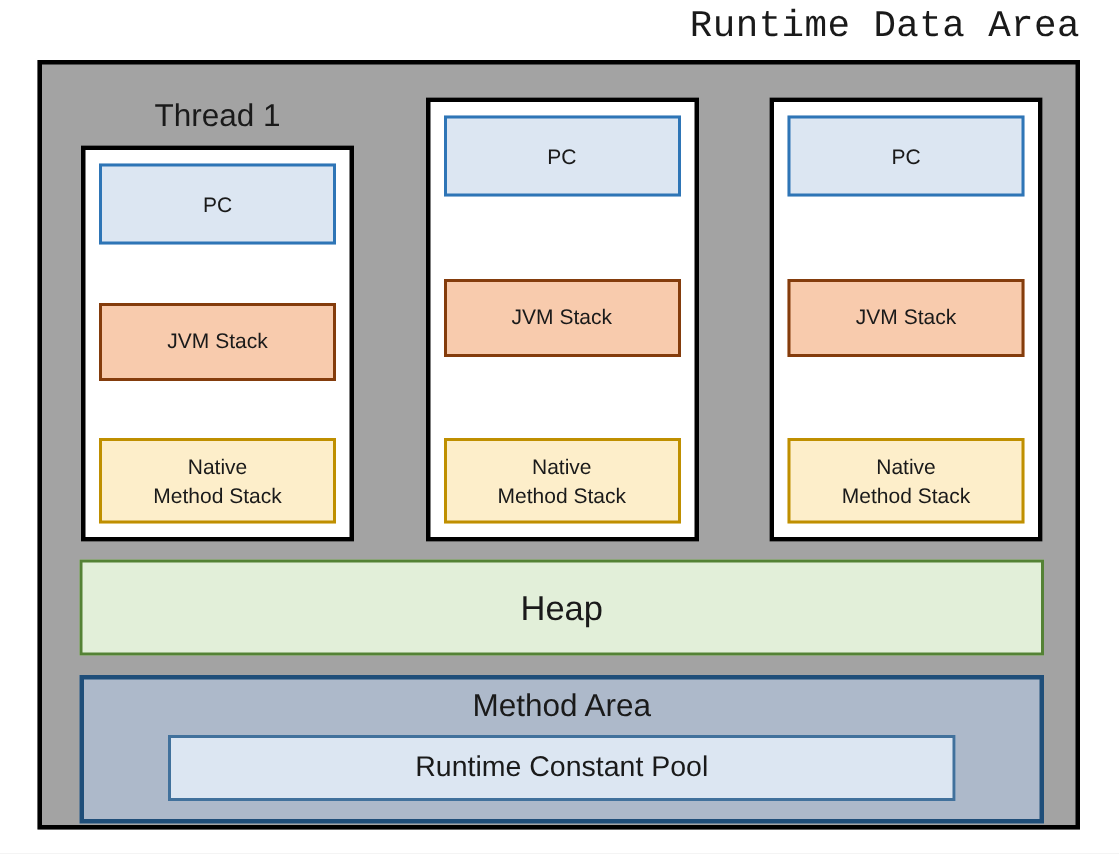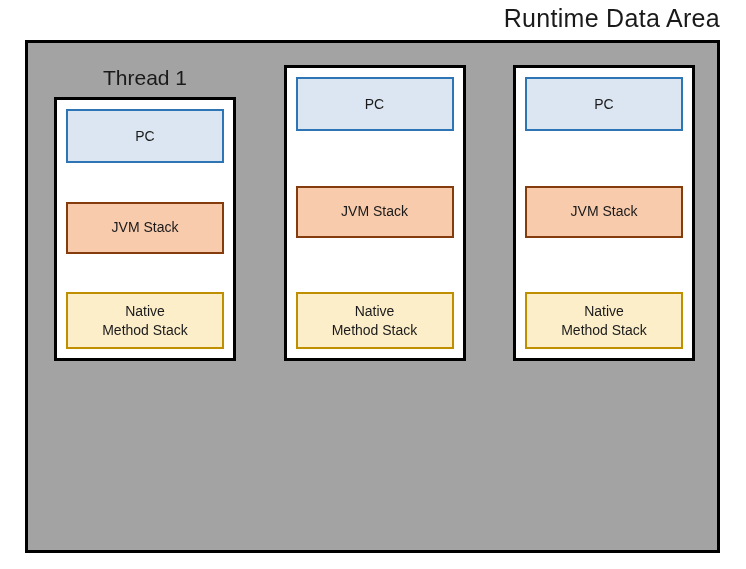--- a/index.html
+++ b/index.html
@@ -25,20 +25,21 @@
   
   .title {
     position: absolute;
     right: 26px;
     top: 2px;
     font-size: 25px;
     line-height: 32px;
     letter-spacing: 0.3px;
     color: #1a1a1a;
     white-space: nowrap;
+    font-family: Liberation Mono, monospace;
   }
 
   
   .outer-frame {
     position: absolute;
     left: 25px;
     top: 40px;
     width: 695px;
     height: 513px;
     border: 3px solid #000000;
@@ -196,16 +197,21 @@
         <div class="thread-box">
           <div class="mem-box mem-pc">PC</div>
           <div class="mem-box mem-jvm">JVM Stack</div>
           <div class="mem-box mem-native">Native
 Method Stack</div>
         </div>
       </div>
 
     </div>
 
-
+    <div class="heap-box">Heap</div>
+
+    <div class="method-area-box">
+      <div class="method-area-label">Method Area</div>
+      <div class="rcp-box">Runtime Constant Pool</div>
+    </div>
 
   </div>
 </div>
 
 </body></html>

